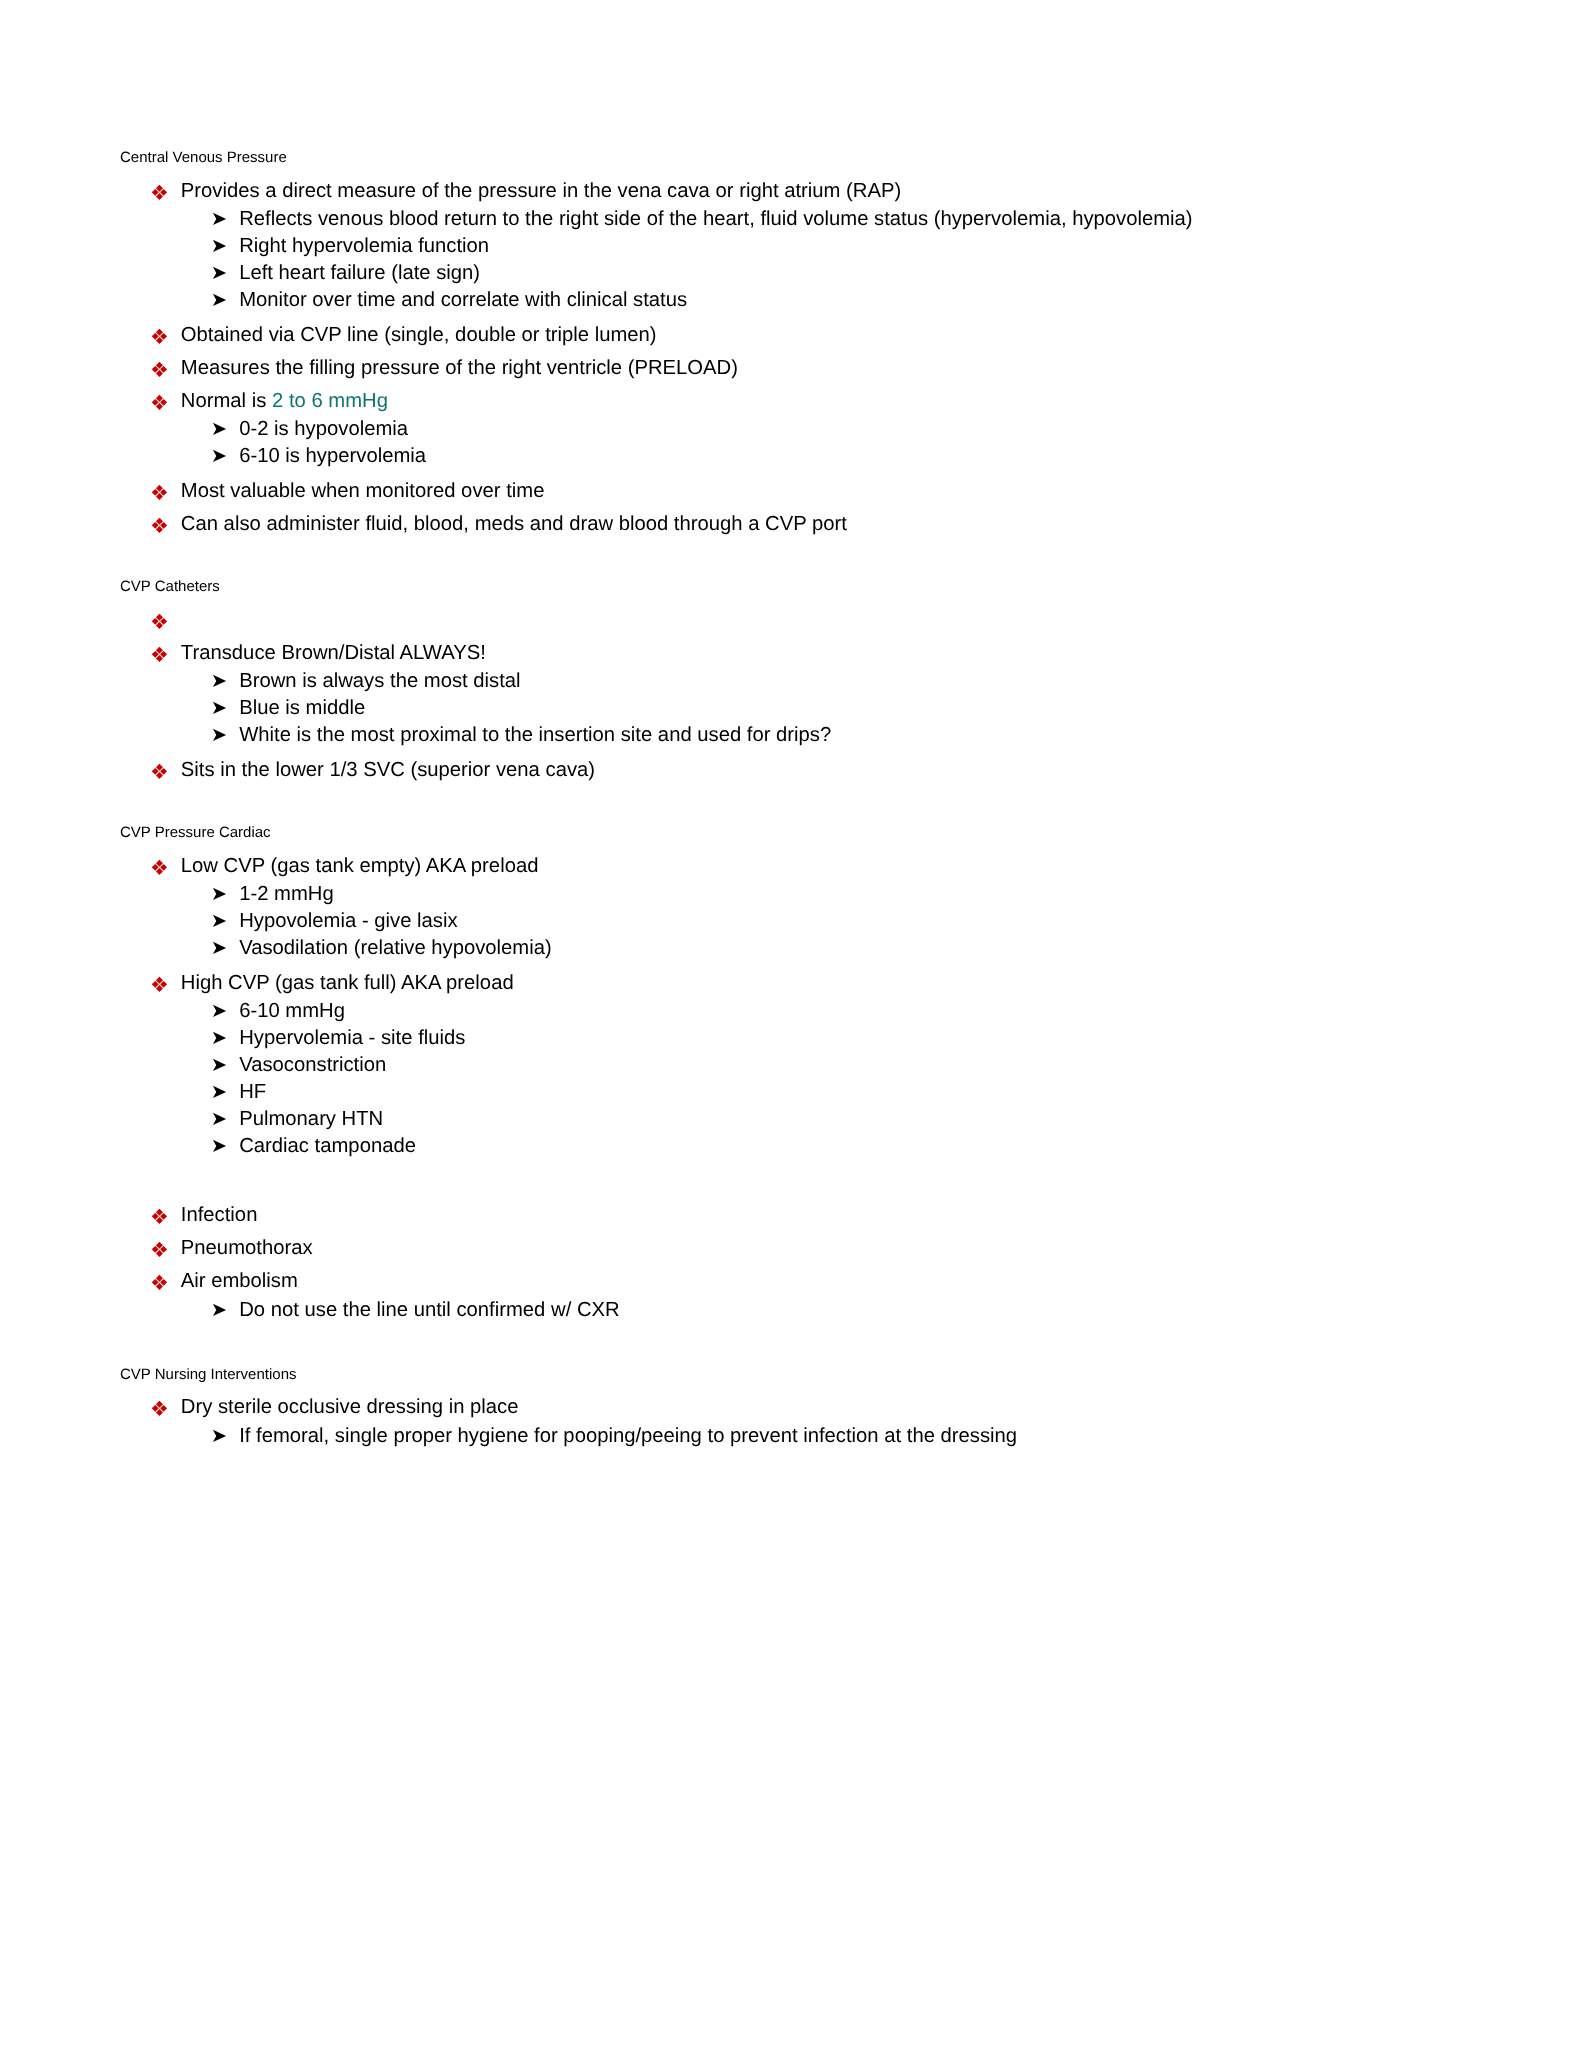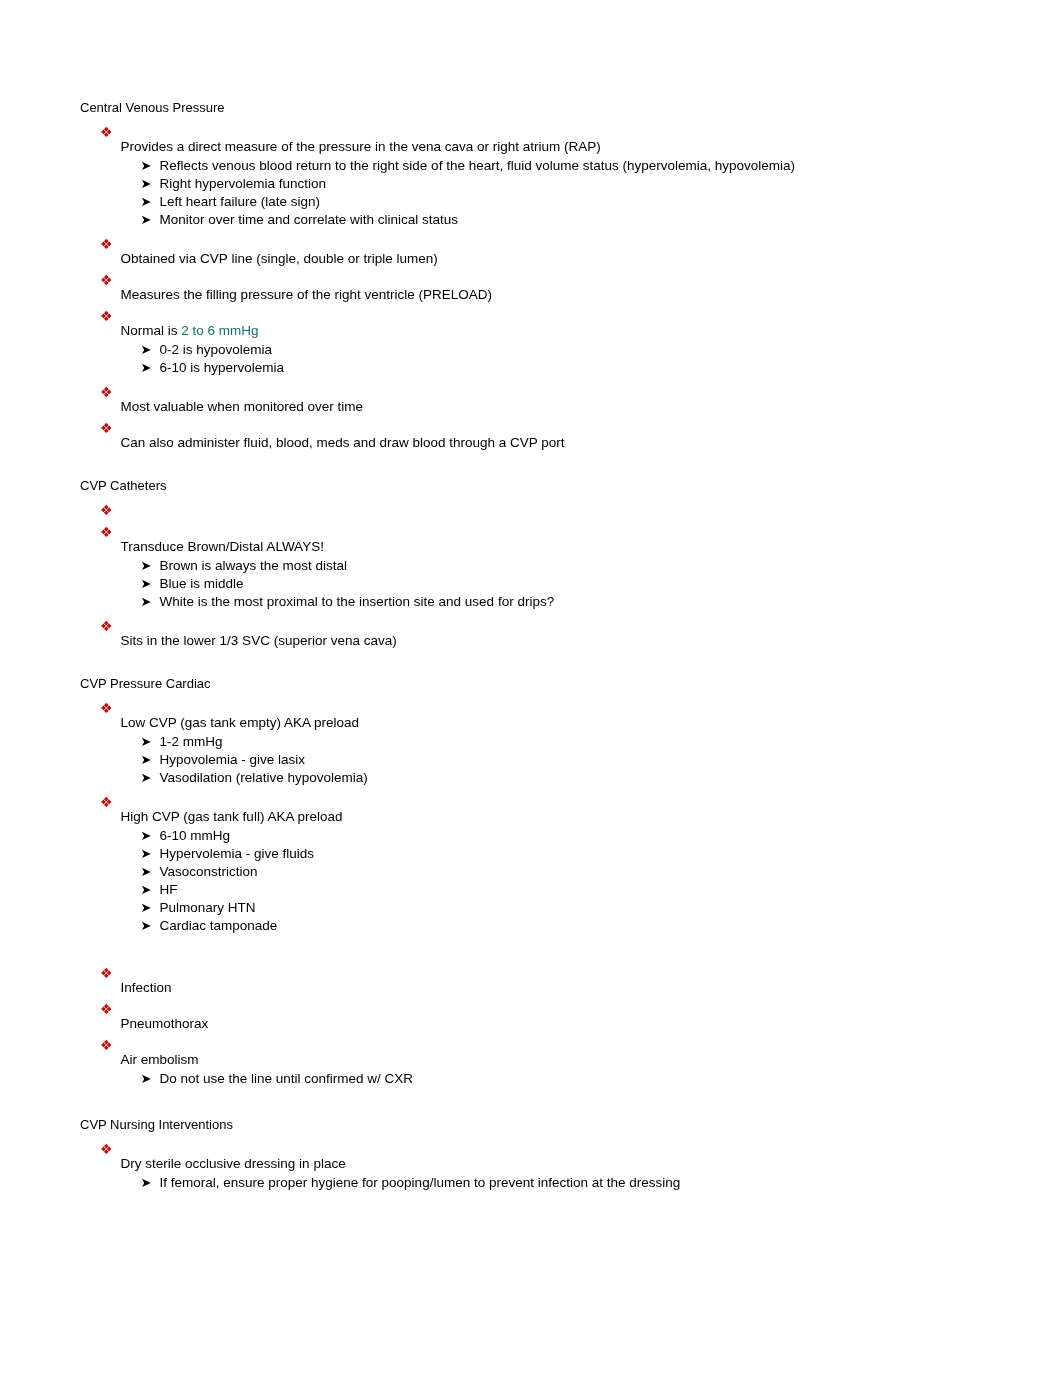--- a/index.html
+++ b/index.html
@@ -22,21 +22,21 @@
       font-size: 32px;
       font-weight: normal;
       margin-bottom: 40px;
     }
 
     .section {
       margin-bottom: 28px;
     }
 
     .section-title {
-      font-size: 13px;
+      font-size: 10px;
       margin-bottom: 8px;
       color: #000;
     }
 
     ul.main-list {
       list-style: none;
       padding-left: 20px;
     }
 
     ul.main-list > li {
@@ -49,21 +49,20 @@
     .bullet-diamond {
       color: #c00;
       font-size: 14px;
       margin-right: 8px;
       flex-shrink: 0;
       margin-top: 1px;
     }
 
     .bullet-text {
       flex: 1;
-      margin-top: 16px;
     }
 
     ul.sub-list {
       list-style: none;
       padding-left: 20px;
       margin-top: 4px;
     }
 
     ul.sub-list > li {
       display: flex;
@@ -194,21 +193,21 @@
         </li>
         <li>
           <span class="bullet-diamond">❖</span>
           <span class="bullet-text">High CVP (gas tank full) AKA preload<ul class="sub-list">
               <li>
                 <span class="arrow">➤</span>
                 <span>6-10 mmHg</span>
               </li>
               <li>
                 <span class="arrow">➤</span>
-                <span>Hypervolemia -  give fluids</span>
+                <span>Hypervolemia -  site fluids</span>
               </li>
               <li>
                 <span class="arrow">➤</span>
                 <span>Vasoconstriction</span>
               </li>
               <li>
                 <span class="arrow">➤</span>
                 <span>HF</span>
               </li>
               <li>
@@ -245,19 +244,19 @@
       </ul>
     </div>
     <div class="section">
       <div class="section-title">CVP Nursing Interventions</div>
       <ul class="main-list">
         <li>
           <span class="bullet-diamond">❖</span>
           <span class="bullet-text">Dry sterile occlusive dressing in place<ul class="sub-list">
               <li>
                 <span class="arrow">➤</span>
-                <span>If femoral, ensure proper hygiene for pooping/lumen to prevent infection at the dressing</span>
+                <span>If femoral, single proper hygiene for pooping/peeing to prevent infection at the dressing</span>
               </li>
             </ul></span>
         </li>
       </ul>
     </div>
   </div>
 
 </body></html>

